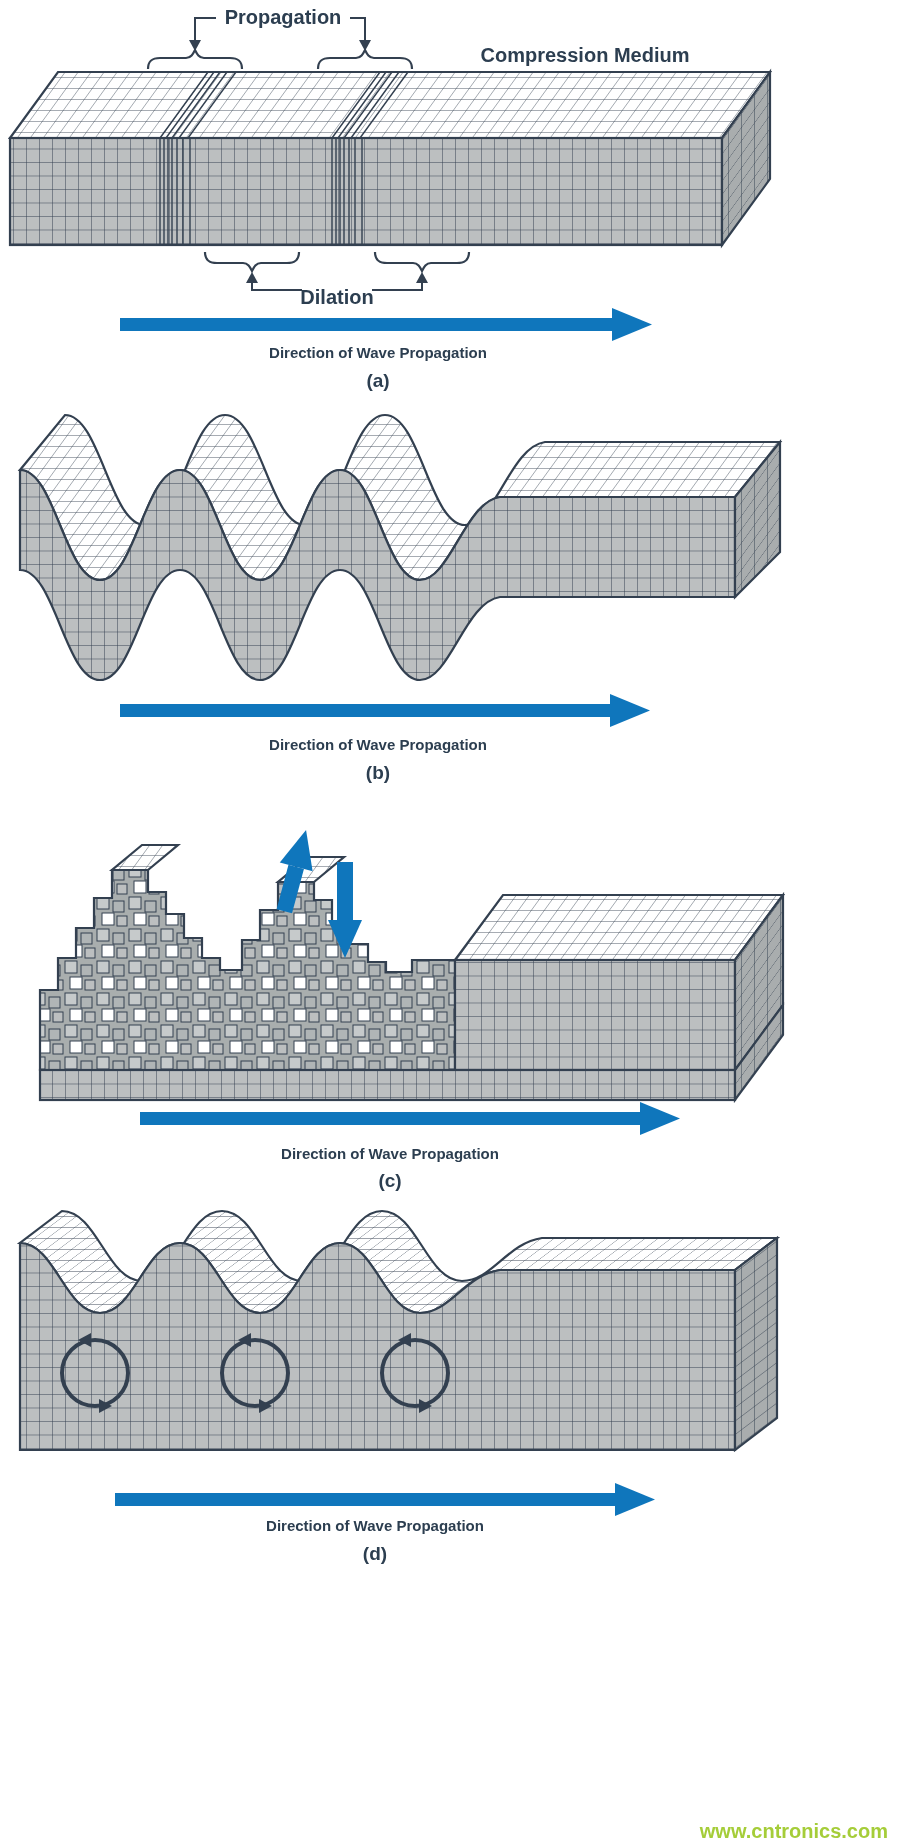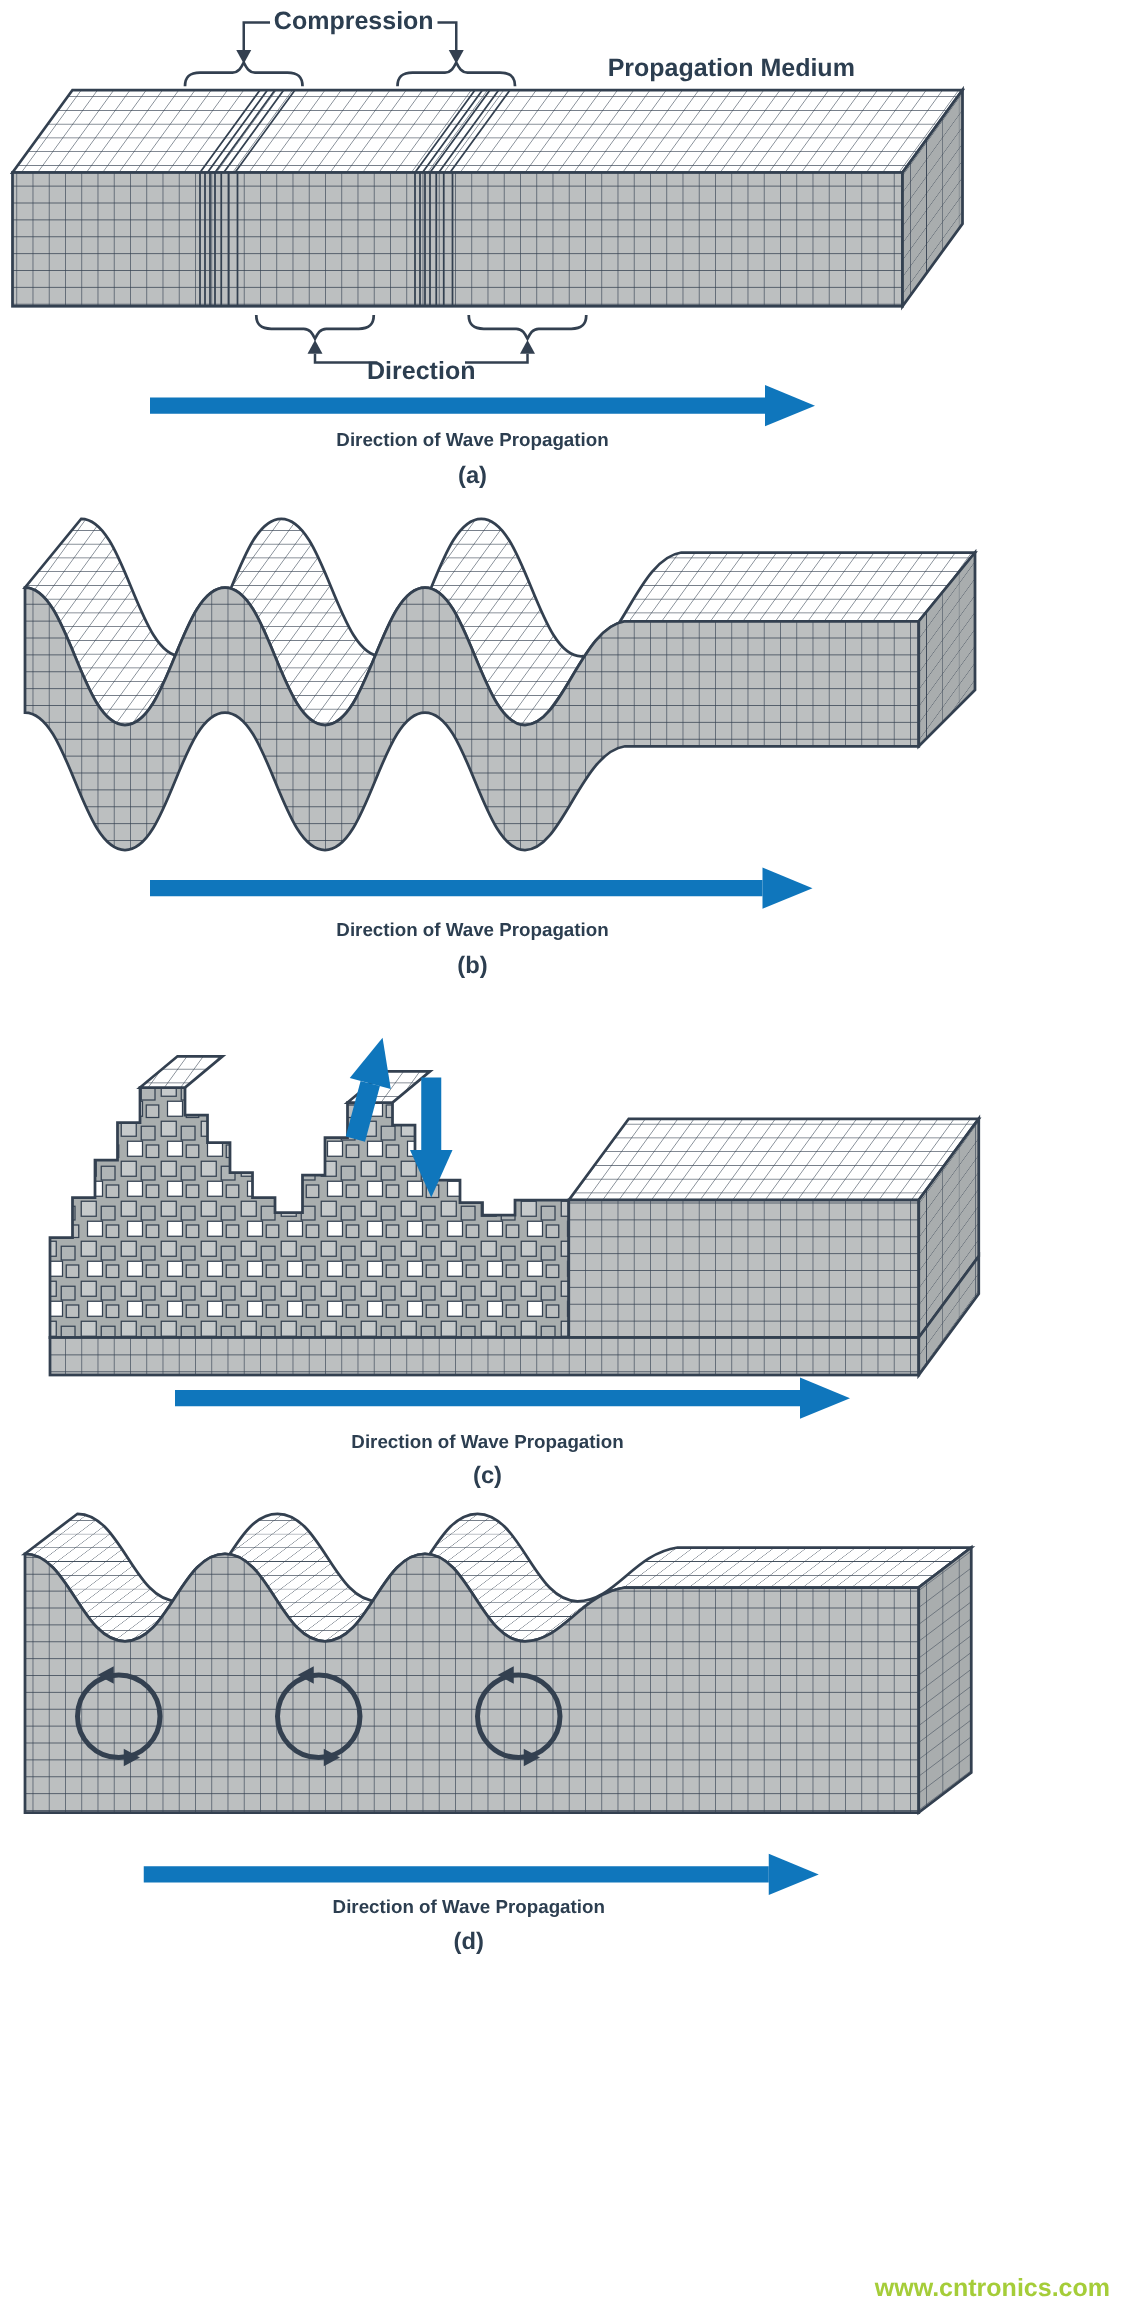--- a/index.html
+++ b/index.html
@@ -98,23 +98,23 @@
       <path class="ink-line" stroke-width="2" d="M372 290 L422 290 L422 283"></path>
       <polygon class="ink-fill" points="416,283 428,283 422,272"></polygon>
     </g>
 
     <g>
       <rect class="blue-fill" x="120" y="318" width="492" height="13"></rect>
       <polygon class="blue-fill" points="612,308 612,341 652,324.5"></polygon>
     </g>
   </svg>
 
-  <div class="lbl lbl-med" style="left:283px;top:6px">Compression</div>
-  <div class="lbl lbl-med" style="left:585px;top:44px">Propagation Medium</div>
-  <div class="lbl lbl-med" style="left:337px;top:286px">Direction</div>
+  <div class="lbl lbl-med" style="left:283px;top:6px">Propagation</div>
+  <div class="lbl lbl-med" style="left:585px;top:44px">Compression Medium</div>
+  <div class="lbl lbl-med" style="left:337px;top:286px">Dilation</div>
   <div class="lbl lbl-big" style="left:378px;top:344px">Direction of Wave Propagation</div>
   <div class="lbl lbl-letter" style="left:378px;top:370px">(a)</div>
 
   <svg class="panel-svg" style="top:402px" width="900" height="385" viewBox="0 0 900 385">
 
     <g>
       <path d="M20 68 C55 68,65 178,100 178 C135 178,145 68,180 68 C215 68,225 178,260 178 C295 178,305 68,340 68 C375 68,385 178,420 178 C450 178,465 100,500 95 L735 95 L780 40 L545 40 C510 45,495 123,465 123 C430 123,420 13,385 13 C350 13,340 123,305 123 C270 123,260 13,225 13 C190 13,180 123,145 123 C110 123,100 13,65 13 Z" fill="#ffffff"></path>
       <path d="M20 68 C55 68,65 178,100 178 C135 178,145 68,180 68 C215 68,225 178,260 178 C295 178,305 68,340 68 C375 68,385 178,420 178 C450 178,465 100,500 95 L735 95 L780 40 L545 40 C510 45,495 123,465 123 C430 123,420 13,385 13 C350 13,340 123,305 123 C270 123,260 13,225 13 C190 13,180 123,145 123 C110 123,100 13,65 13 Z" fill="url(#mt)"></path>
       <path class="face-outline" d="M20 68 C55 68,65 178,100 178 C135 178,145 68,180 68 C215 68,225 178,260 178 C295 178,305 68,340 68 C375 68,385 178,420 178 C450 178,465 100,500 95 L735 95 L780 40 L545 40 C510 45,495 123,465 123 C430 123,420 13,385 13 C350 13,340 123,305 123 C270 123,260 13,225 13 C190 13,180 123,145 123 C110 123,100 13,65 13 Z"></path>
     </g>

